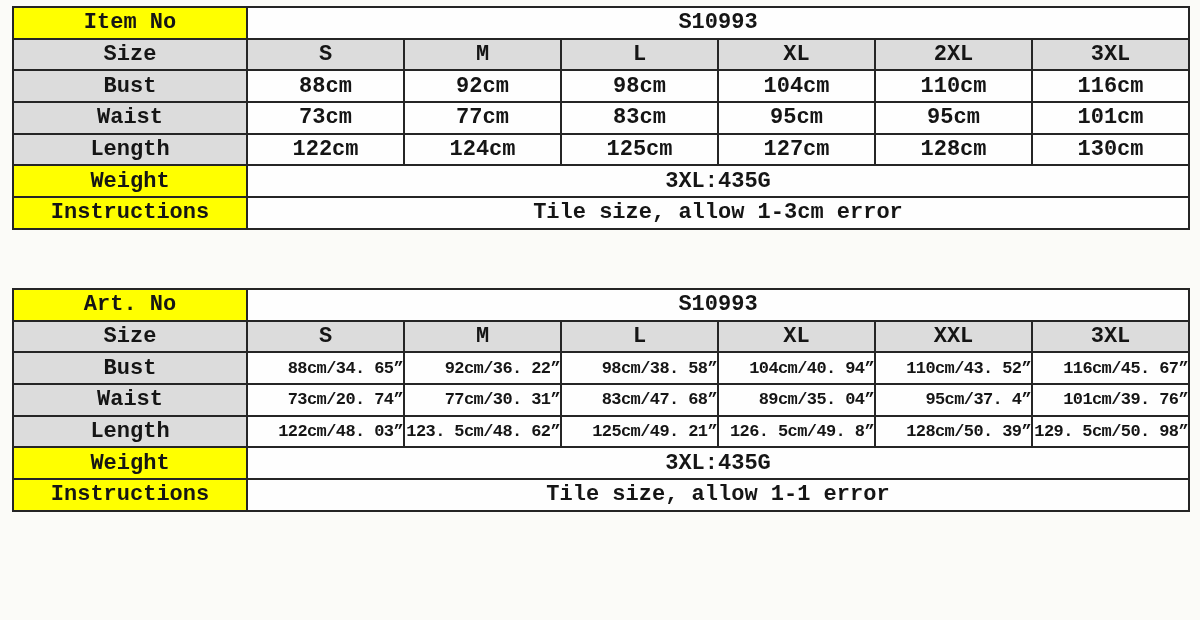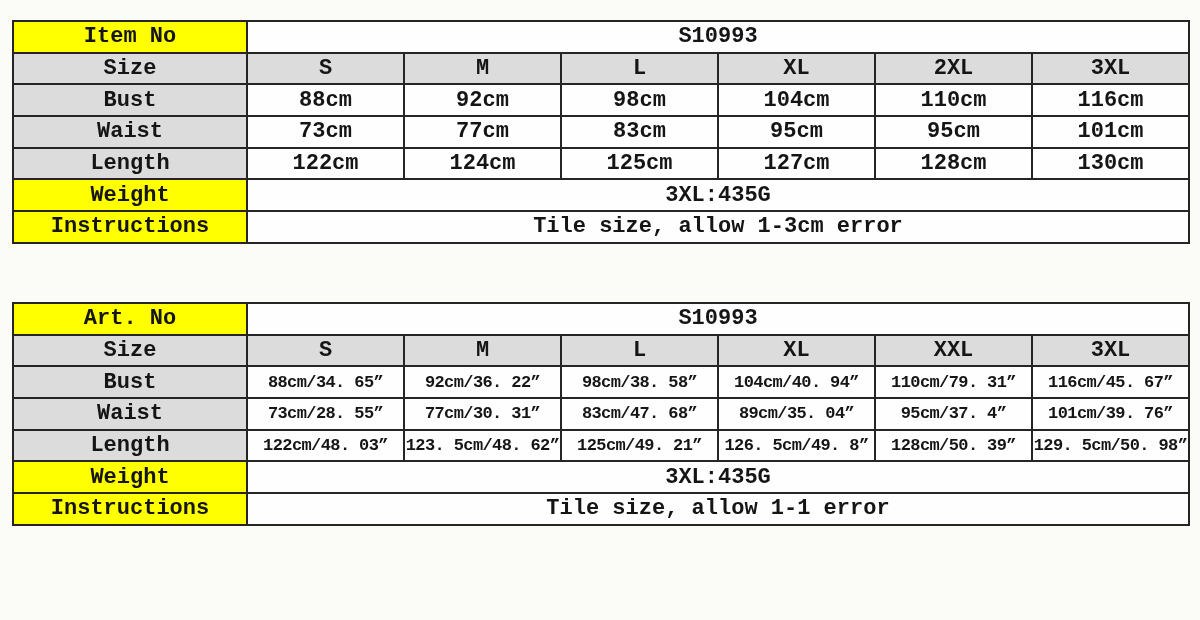--- a/index.html
+++ b/index.html
@@ -7,21 +7,21 @@
     padding: 0;
     width: 1200px;
     height: 620px;
     background: #fbfbf8;
     font-family: "Liberation Mono", "DejaVu Sans Mono", monospace;
     font-weight: bold;
     color: #151515;
     overflow: hidden;
   }
   .page {
-    padding: 20px 10px 0 12px;
+    padding: 6px 10px 0 12px;
   }
   table.size-chart {
     border-collapse: collapse;
     table-layout: fixed;
     width: 1178px;
     background: #fefefe;
   }
   table.size-chart td {
     border: 2px solid #252525;
     text-align: center;
@@ -32,20 +32,21 @@
     white-space: nowrap;
     overflow: hidden;
   }
   .t2 { margin-top: 58px; border-radius: 12px; }
   td.label-cell { }
   td.yellow { background: #ffff00; }
   tr.gray-row td, td.gray { background: #dcdcdc; text-align: center; }
   .t2 td.data-cell {
     font-size: 17px;
     letter-spacing: -0.6px;
+    text-align: right;
   }
   col.label-col { width: 234px; }
 </style>
 </head>
 <body>
 
 <div class="page">
 
   <table class="size-chart t1">
     <colgroup>
@@ -132,26 +133,26 @@
       <td>XL</td>
       <td>XXL</td>
       <td>3XL</td>
     </tr>
     <tr>
       <td class="label-cell gray">Bust</td>
       <td class="data-cell">88cm/34. 65”</td>
       <td class="data-cell">92cm/36. 22”</td>
       <td class="data-cell">98cm/38. 58”</td>
       <td class="data-cell">104cm/40. 94”</td>
-      <td class="data-cell">110cm/79. 31”</td>
+      <td class="data-cell">110cm/43. 52”</td>
       <td class="data-cell">116cm/45. 67”</td>
     </tr>
     <tr>
       <td class="label-cell gray">Waist</td>
-      <td class="data-cell">73cm/28. 55”</td>
+      <td class="data-cell">73cm/20. 74”</td>
       <td class="data-cell">77cm/30. 31”</td>
       <td class="data-cell">83cm/47. 68”</td>
       <td class="data-cell">89cm/35. 04”</td>
       <td class="data-cell">95cm/37. 4”</td>
       <td class="data-cell">101cm/39. 76”</td>
     </tr>
     <tr>
       <td class="label-cell gray">Length</td>
       <td class="data-cell">122cm/48. 03”</td>
       <td class="data-cell">123. 5cm/48. 62”</td>

